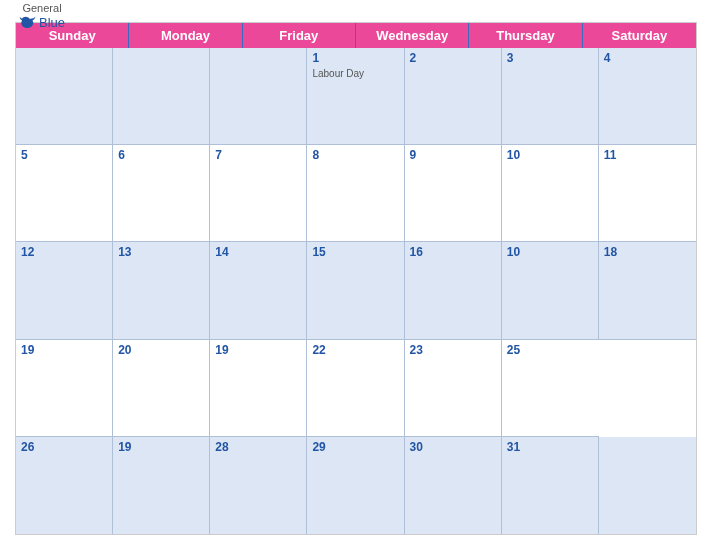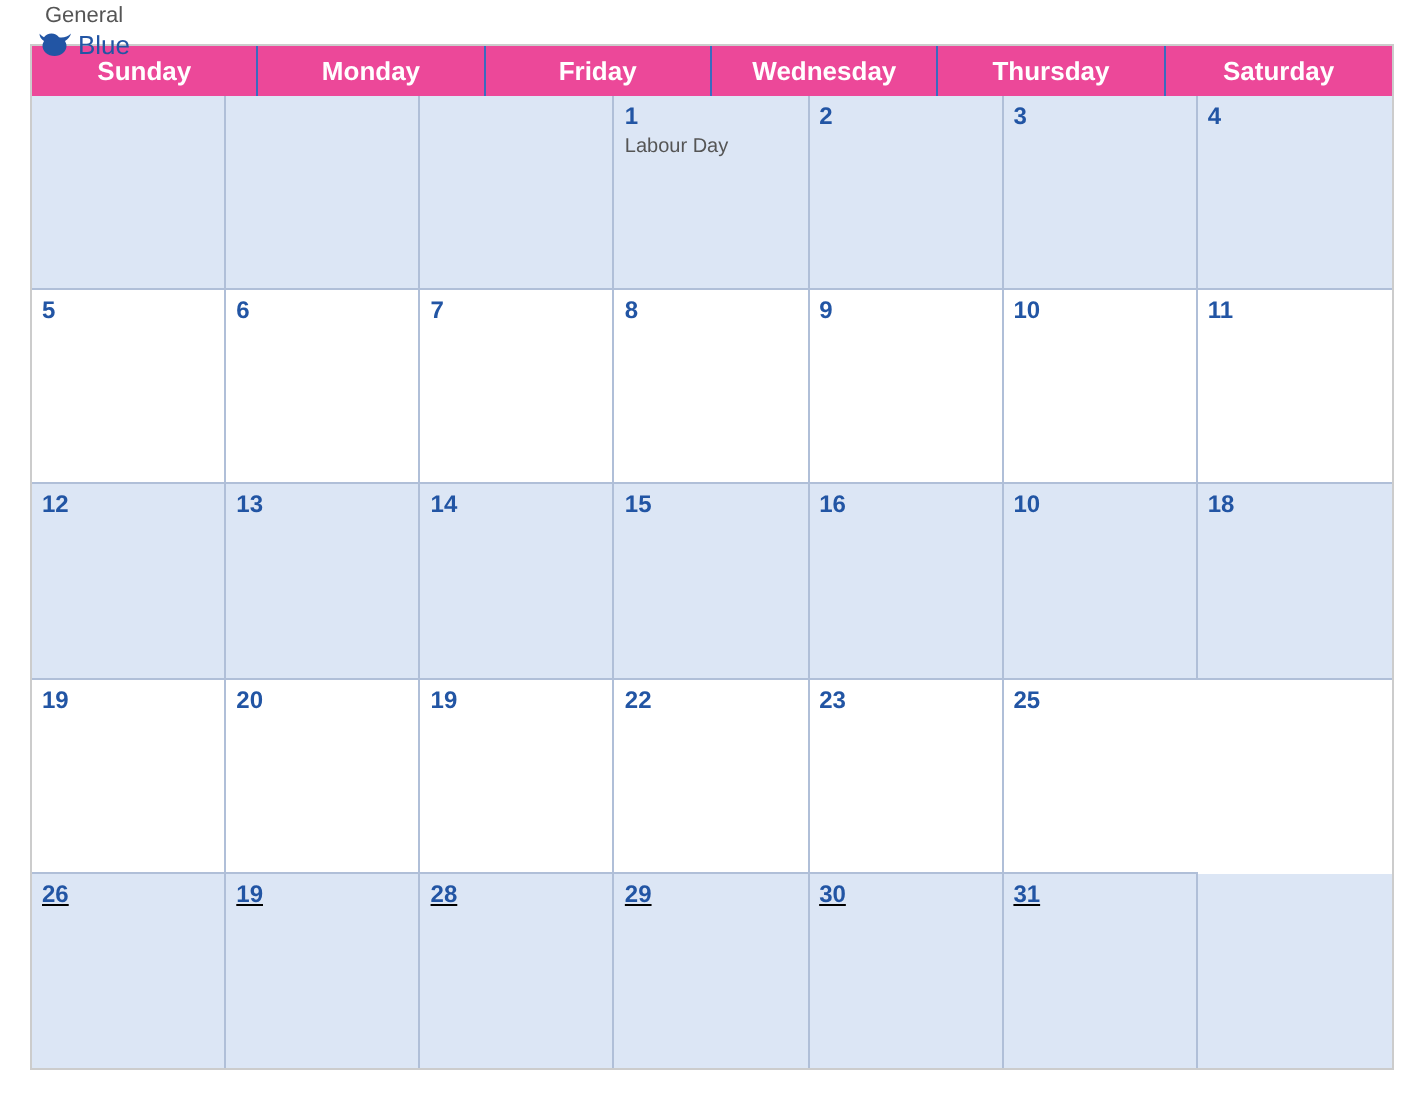--- a/index.html
+++ b/index.html
@@ -116,21 +116,20 @@
     .day-cell {
       border-right: 1px solid #b0bfd8;
       border-bottom: 1px solid #b0bfd8;
       padding: 3px 5px;
       position: relative;
       min-height: 72px;
     }
 
     .week-row:last-child .day-cell {
       border-bottom: none;
-      text-decoration: underline;
     }
 
     .day-cell:last-child {
       border-right: none;
     }
 
     .day-number {
       font-size: 12px;
       color: #2255a4;
       font-weight: bold;

